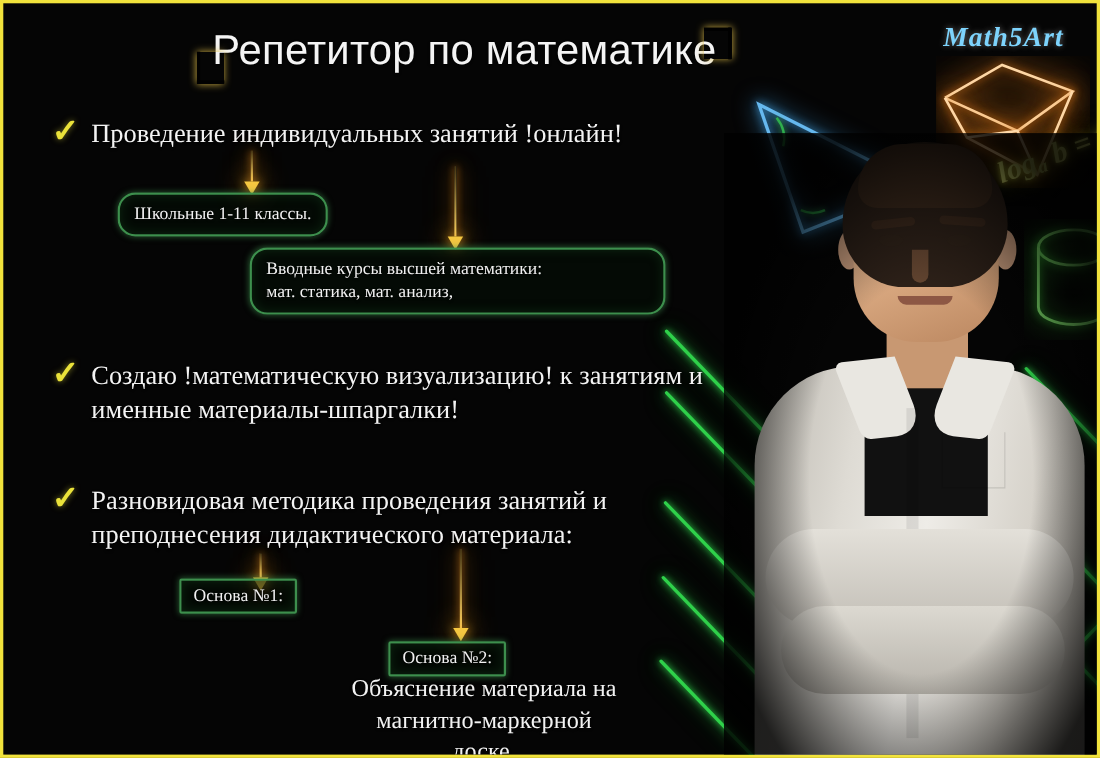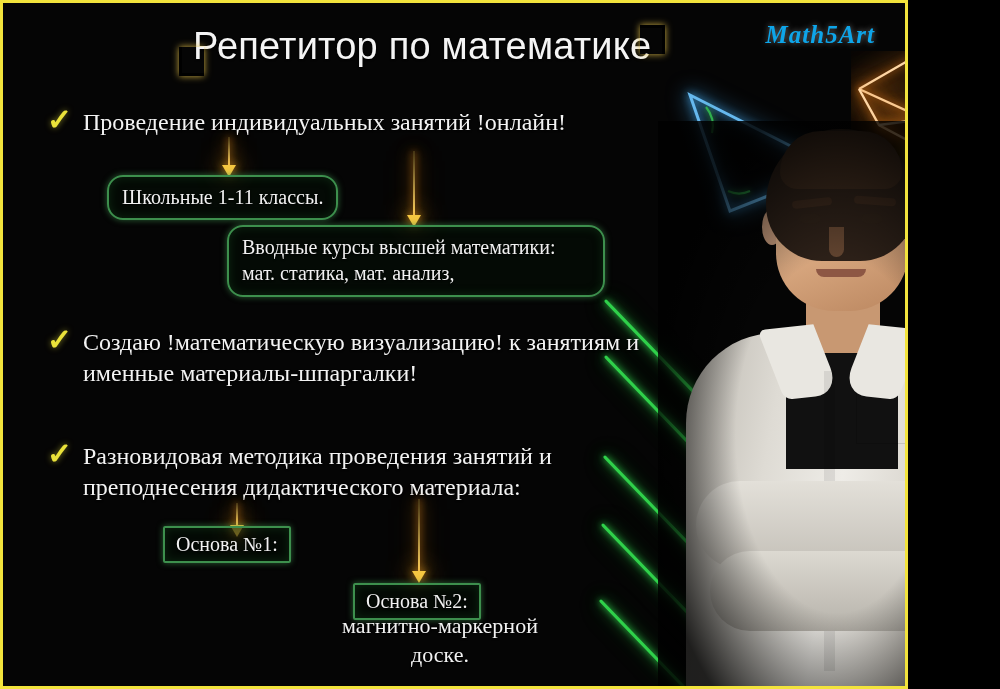--- a/index.html
+++ b/index.html
@@ -1,19 +1,19 @@
 <!DOCTYPE html>
 <html><head>
 <meta charset="utf-8">
 <style>
   html,body{margin:0;padding:0;background:#000;}
   body{width:1000px;height:689px;overflow:hidden;font-family:"Liberation Serif",serif;}
 
   #poster{
-    position:relative;width:908px;height:689px;
+    position:relative;width:1000px;height:689px;
     background:#050505;
     border:3px solid #f2e33c;
     box-sizing:border-box;
     overflow:hidden;
   }
 
   
   .bg{position:absolute;inset:0;pointer-events:none;}
 
   .gline{
@@ -105,30 +105,30 @@
   .title-wrap .brk.br{right:0;top:4px;border-right:3px solid;border-top:3px solid;}
   .title{
     font-family:"Liberation Sans",sans-serif;
     font-size:38px;color:#f4f4f4;letter-spacing:.2px;white-space:nowrap;
     text-shadow:0 1px 2px rgba(0,0,0,.9);
   }
 
   .logo{
     position:absolute;right:30px;top:18px;
     font-family:"Liberation Serif",serif;font-style:italic;font-weight:700;
-    font-size:25px;color:#0ea5e9;letter-spacing:1px;
+    font-size:25px;color:#7dd3fc;letter-spacing:1px;
     text-shadow:0 0 6px rgba(255,255,255,.45),0 2px 3px #000;
   }
 
   .bullet{position:absolute;color:#f3f3f3;font-size:24px;line-height:1.28;
     text-shadow:0 1px 2px #000;}
   .chk{position:absolute;left:-36px;top:-2px;color:#eae23a;font-size:30px;
     font-weight:700;line-height:1;text-shadow:0 0 6px rgba(234,226,58,.55);}
 
-  .box{position:absolute;color:#f1f1f1;font-size:20px;line-height:1.32;
+  .box{position:absolute;color:#f1f1f1;font-size:16px;line-height:1.32;
     padding:7px 13px 8px 13px;
     border:2px solid #3d8f4d;
     background:rgba(4,14,6,.55);
     box-shadow:0 0 6px rgba(61,143,77,.65),inset 0 0 10px rgba(20,70,28,.5);
     text-shadow:0 1px 2px #000;}
   .box.rnd{border-radius:16px;}
   .box.sq{border-radius:2px;padding:3px 11px 4px 11px;}
 
   .plain{position:absolute;color:#f2f2f2;font-size:22px;line-height:1.3;
     text-align:center;text-shadow:0 1px 2px #000;}
@@ -265,17 +265,18 @@
 
   <div class="arrow" style="left:409px;top:496px;height:86px;">
     <span class="shaft" style="height:72px;"></span>
     <span class="head" style="top:72px;"></span>
   </div>
 
   <div class="box sq" style="left:350px;top:580px;">
     <span>Основа №2:</span>
   </div>
   <div class="plain" style="left:272px;top:609px;width:330px;">
+    <div>Объяснение материала на</div>
     <div>магнитно-маркерной</div>
     <div>доске.</div>
   </div>
 
 </div>
 
 </body></html>

